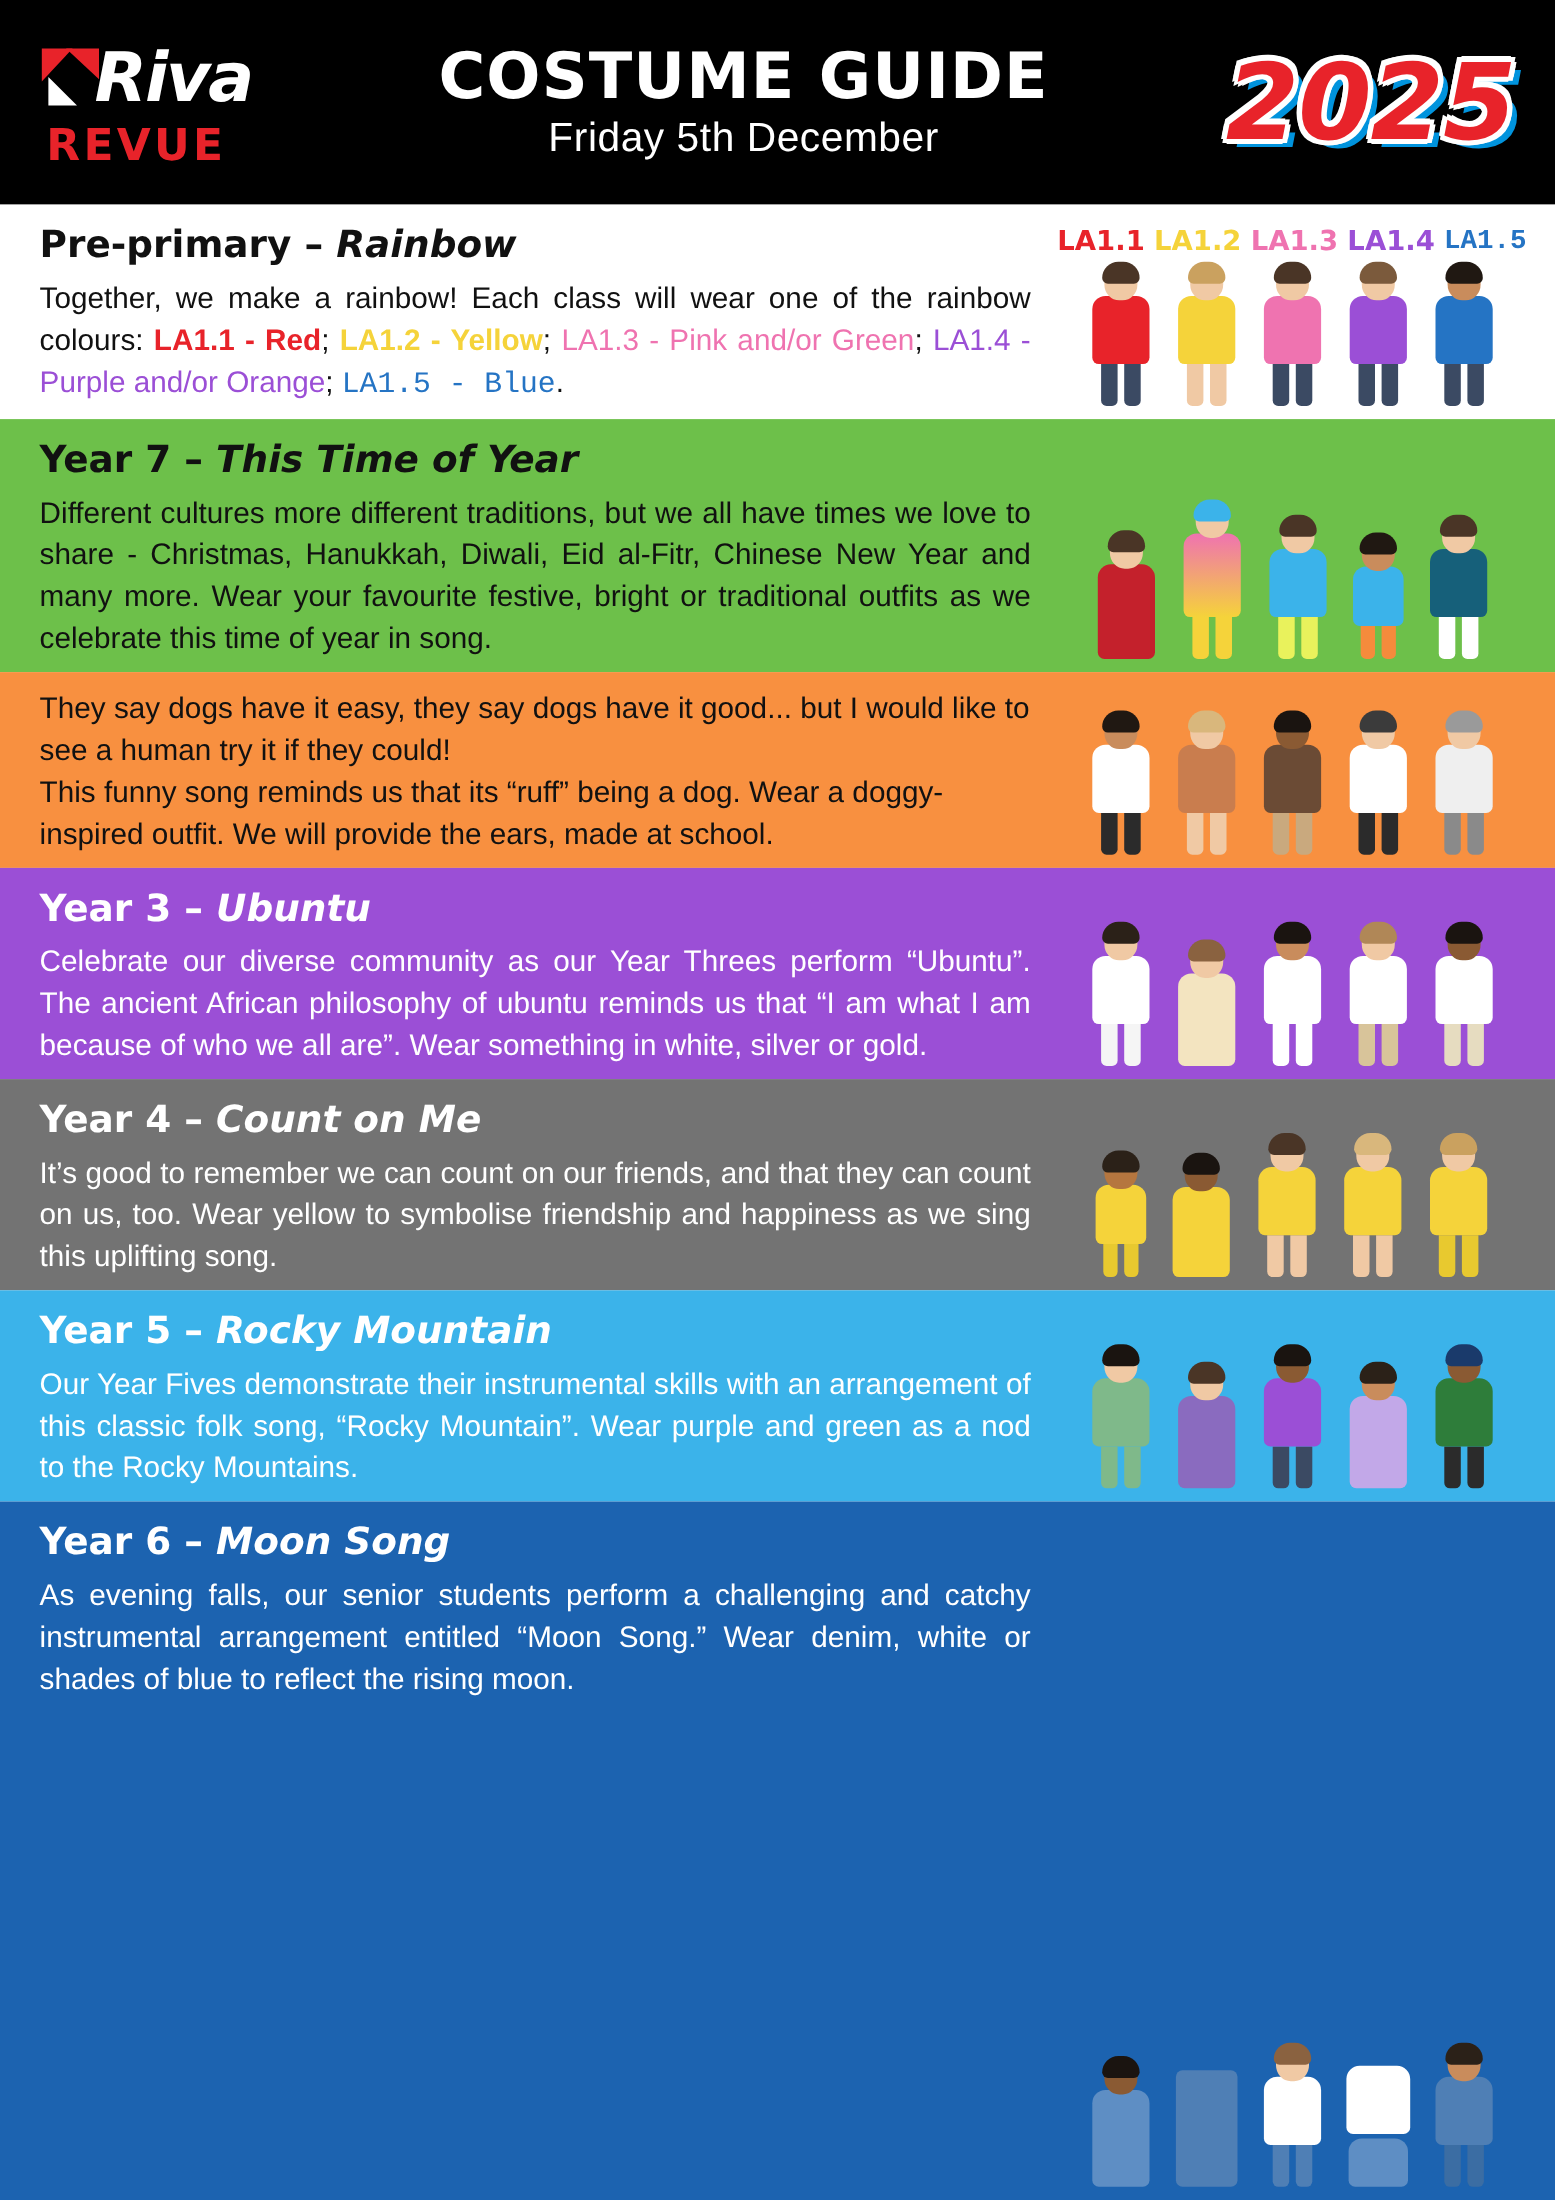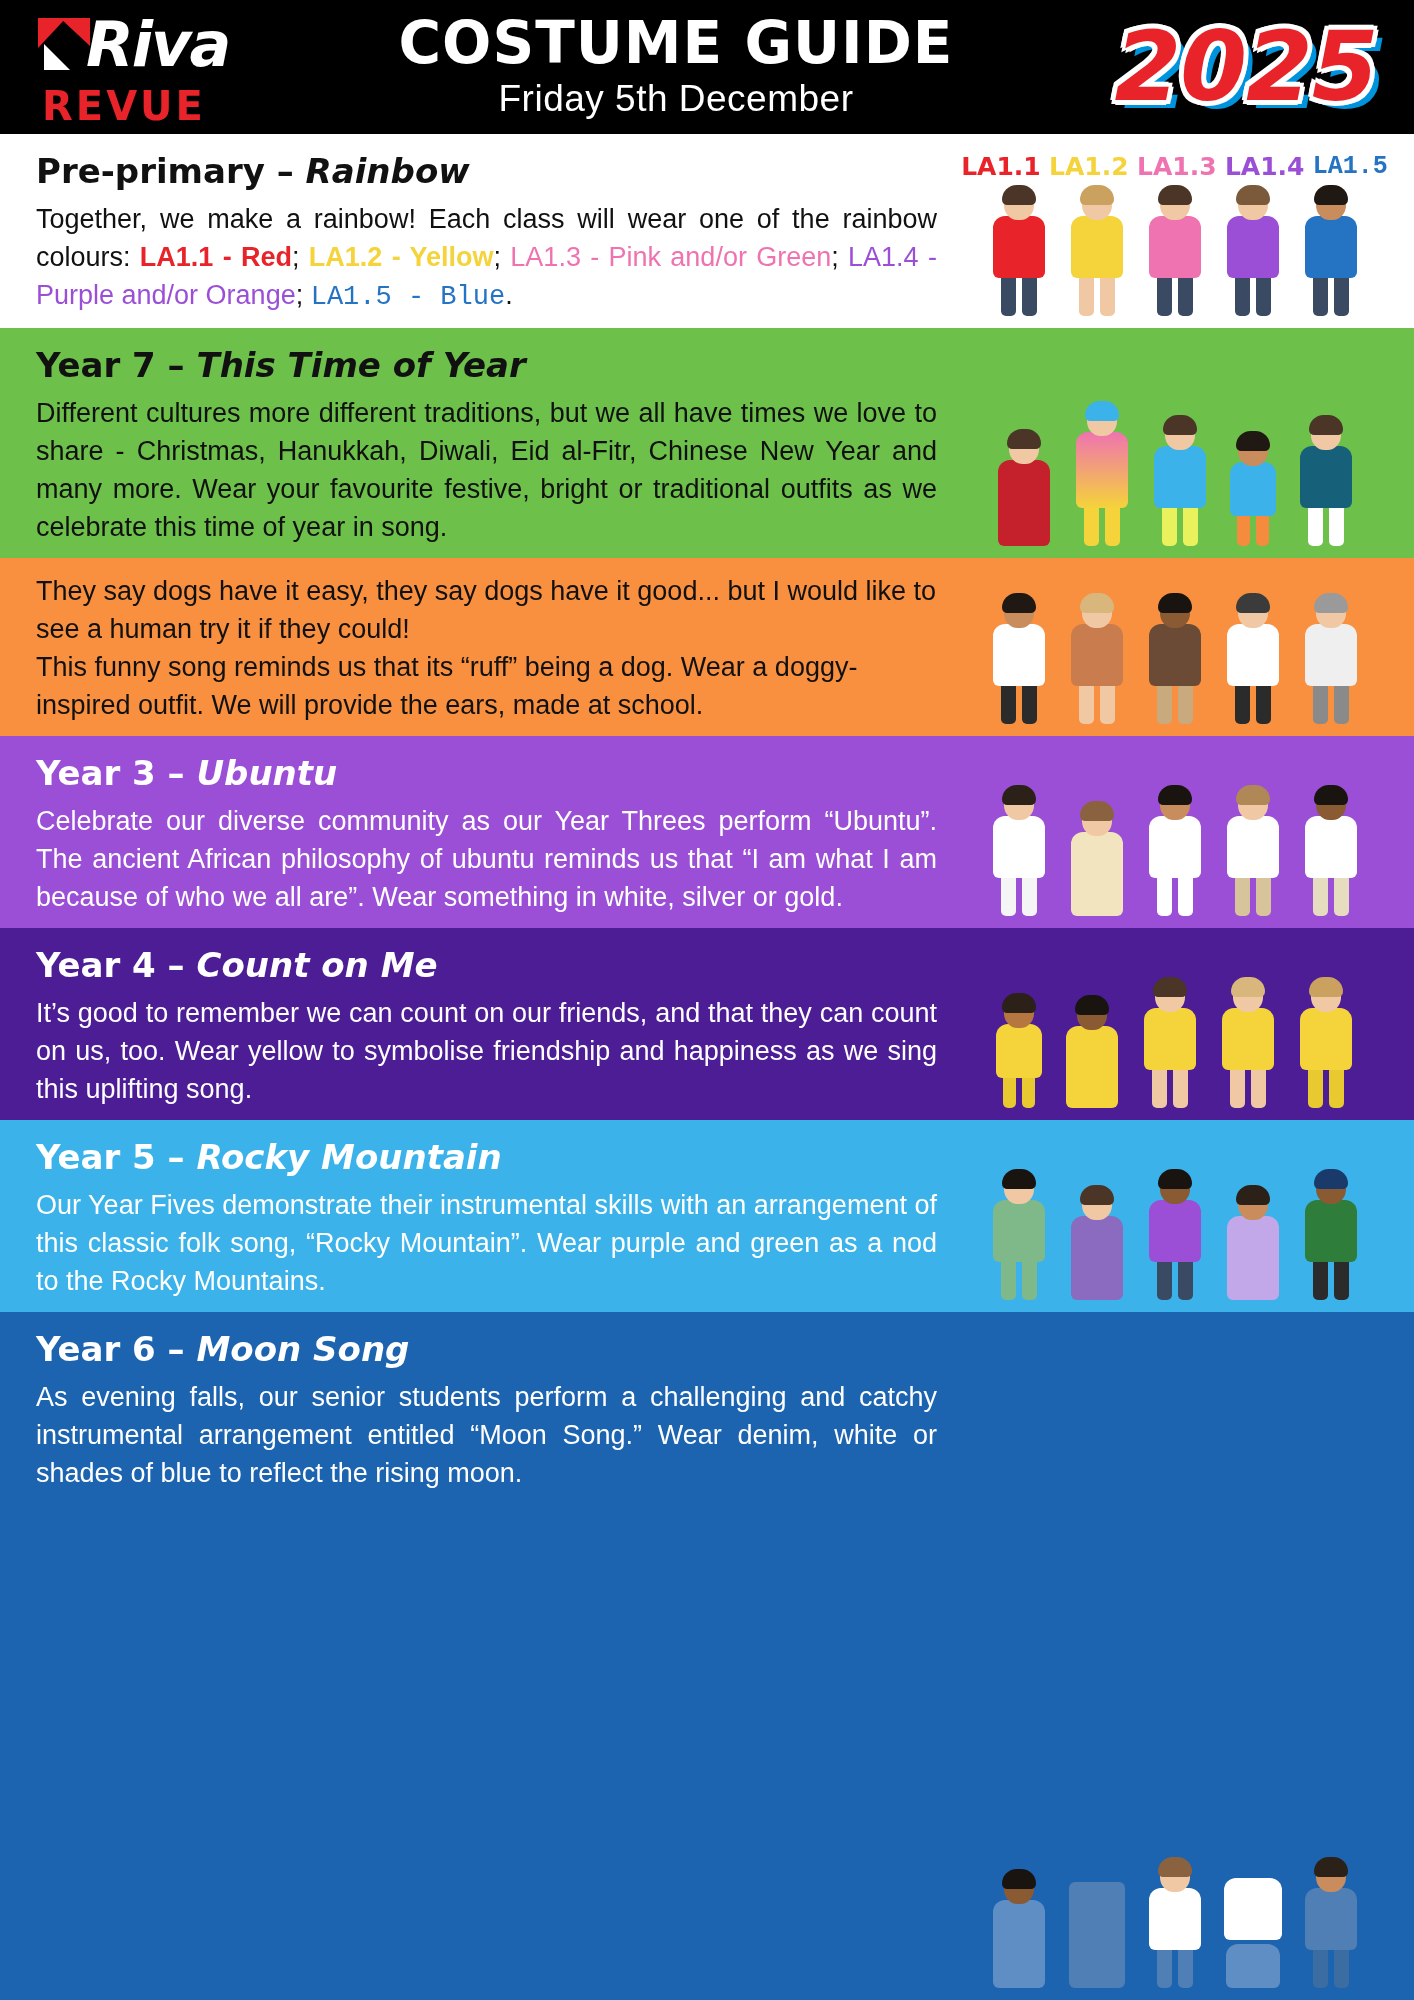--- a/index.html
+++ b/index.html
@@ -14,21 +14,21 @@
     height: 2000px;
     position: relative;
     overflow: hidden;
     display: flex;
     flex-direction: column;
   }
 
   
   .header {
     background: #000000;
-    height: 134px;
+    height: 186px;
     position: relative;
     display: flex;
     align-items: center;
     flex: 0 0 auto;
   }
   .logo {
     width: 230px;
     margin-left: 38px;
     display: flex;
     flex-direction: column;
@@ -193,21 +193,21 @@
   .kid .legs span { width: 15px; height: 38px; border-radius: 0 0 5px 5px; background: #3b4a63; }
   .kid.sm { width: 62px; }
   .kid.sm .body { width: 46px; height: 54px; }
   .kid.sm .legs span { height: 30px; width: 13px; }
 
   
   .s-prepri { background: #ffffff; color: #111111; }
   .s-y1 { background: #6dc04a; color: #111111; }
   .s-y2 { background: #f89040; color: #111111; }
   .s-y3 { background: #9b4fd6; color: #ffffff; }
-  .s-y4 { background: #4c1d95; color: #ffffff; }
+  .s-y4 { background: #737373; color: #ffffff; }
   .s-y5 { background: #3bb3ea; color: #ffffff; }
   .s-y6 { background: #1c63b0; color: #ffffff; }
 
   .labels {
     position: absolute;
     top: 4px; left: 0; right: 0;
     display: flex;
     justify-content: space-around;
     padding: 0 10px;
     font-size: 25px;

